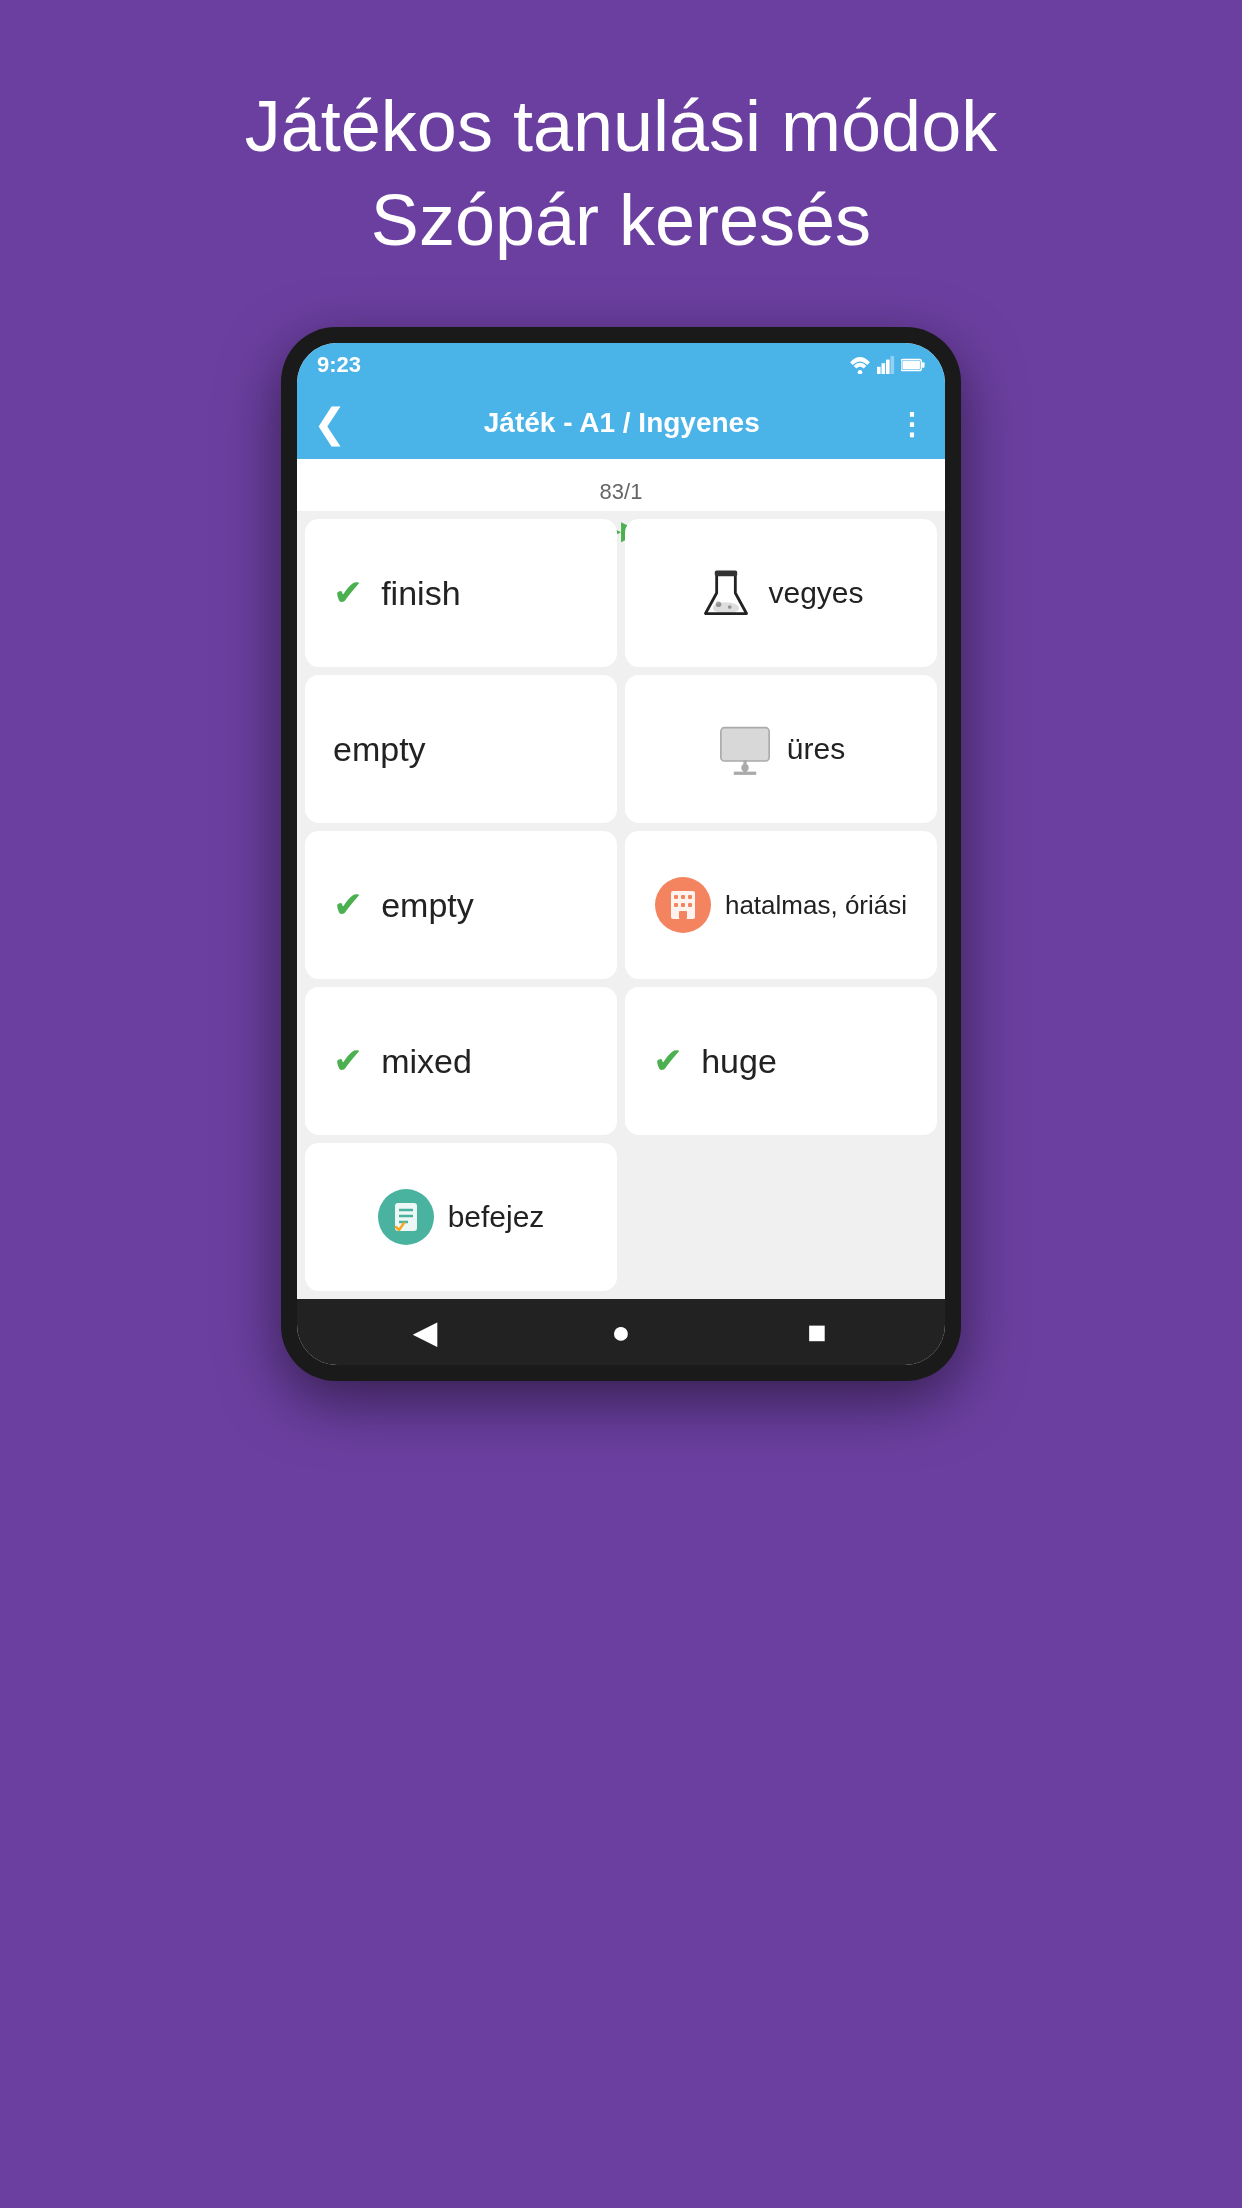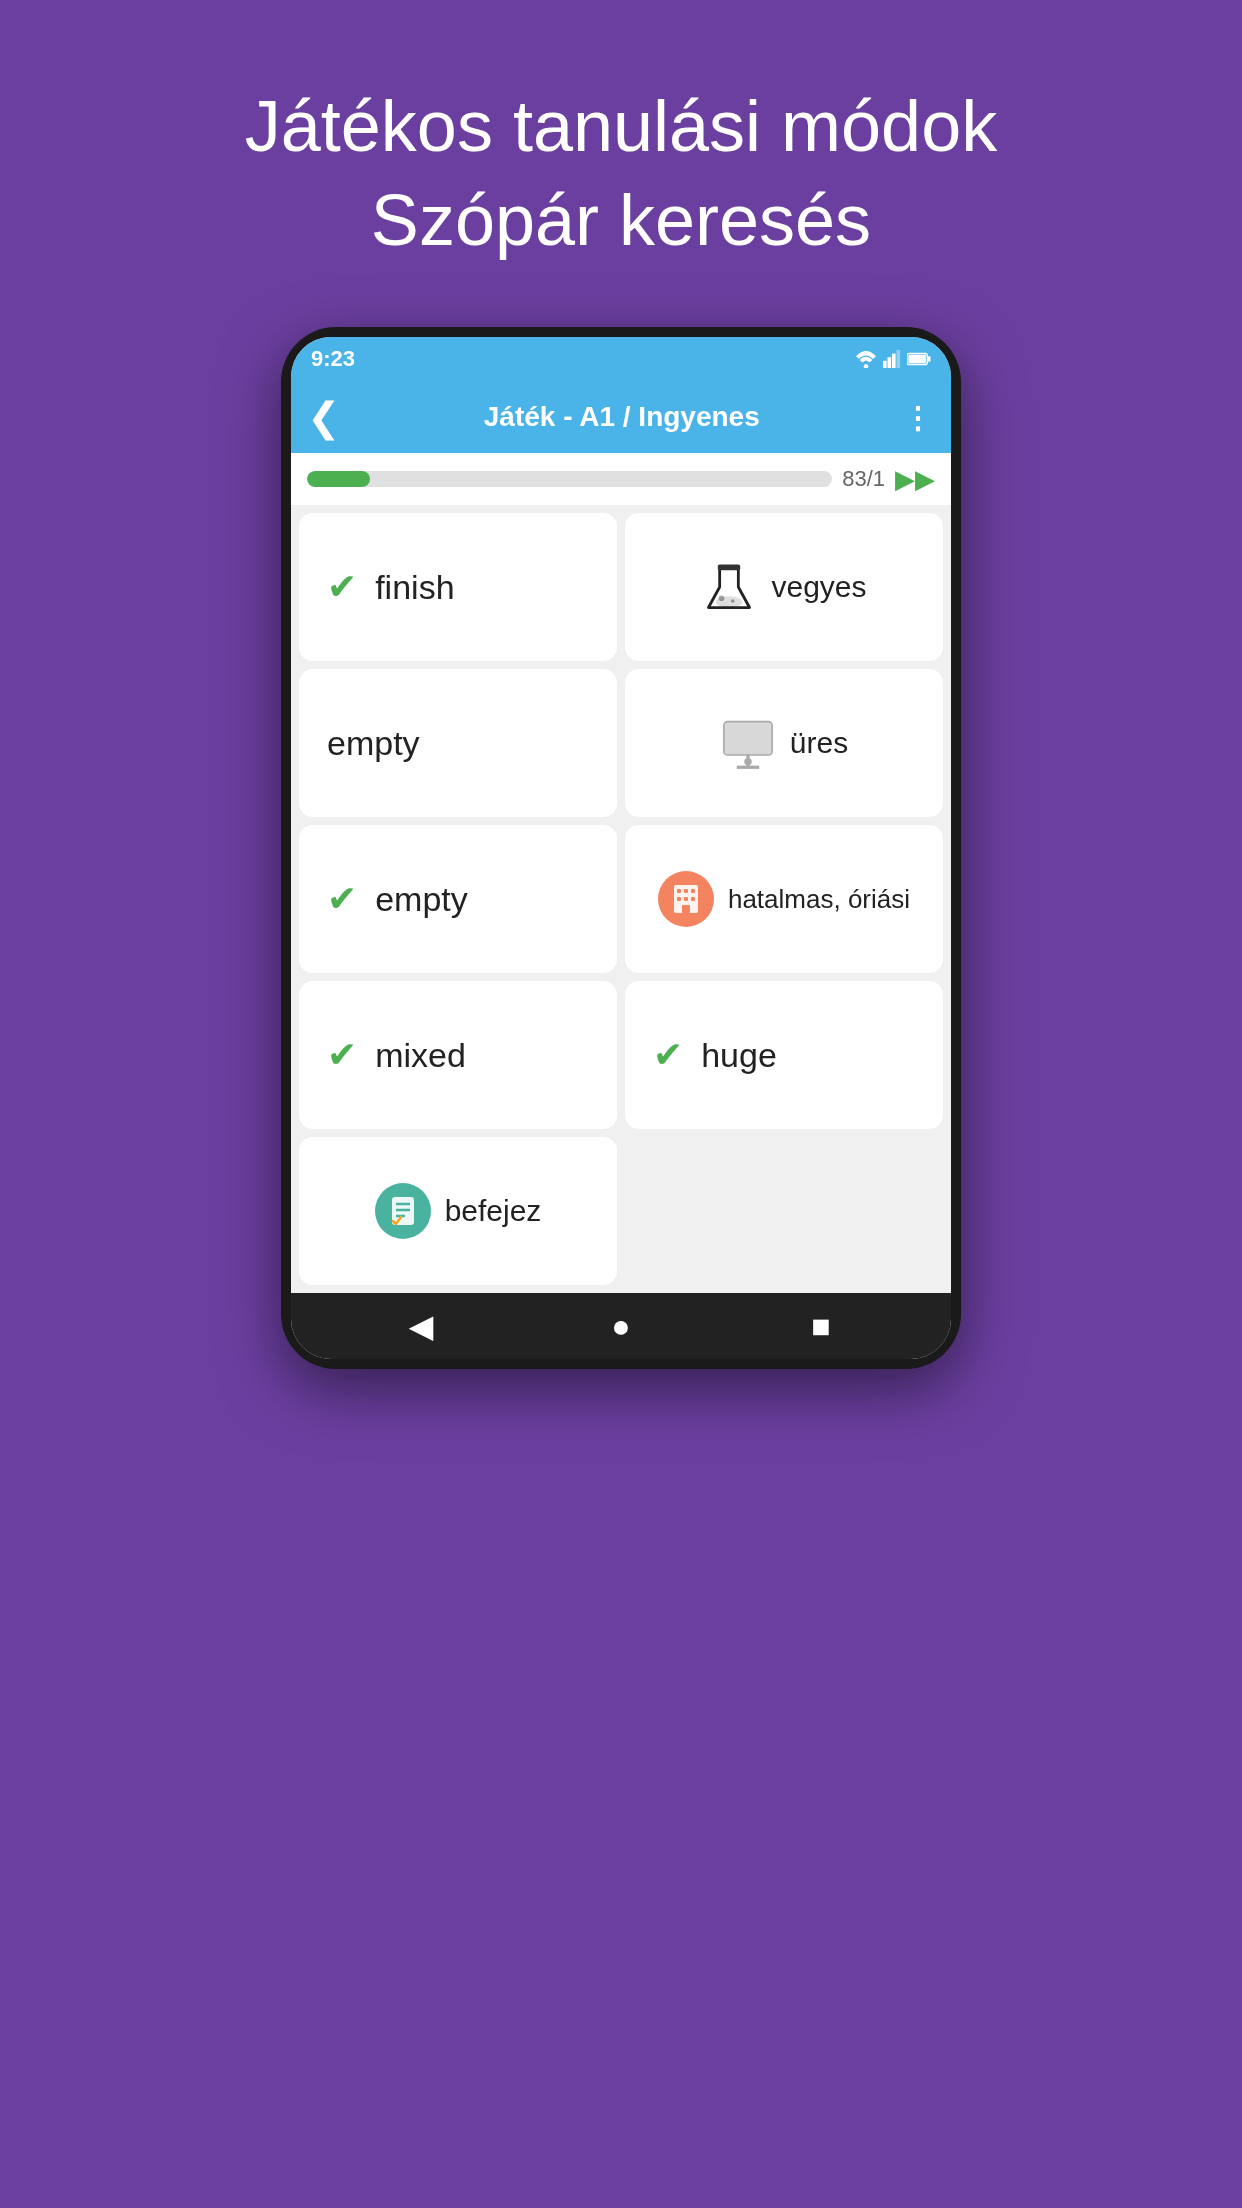--- a/index.html
+++ b/index.html
@@ -24,21 +24,21 @@
 
     .page-title h1 {
       font-size: 72px;
       font-weight: 400;
     }
 
     .phone-wrapper {
       width: 680px;
       background: #1a1a1a;
       border-radius: 55px;
-      padding: 10px;
+      padding: 16px;
       box-shadow: 0 20px 60px rgba(0,0,0,0.5);
       flex-shrink: 0;
     }
 
     .phone-screen {
       background: #f0f0f0;
       border-radius: 40px;
       overflow: hidden;
     }
 
@@ -100,20 +100,21 @@
     }
 
     
     .progress-row {
       background: white;
       display: flex;
       align-items: center;
       padding: 10px 16px;
       gap: 10px;
       height: 52px;
+      flex-direction: column;
     }
 
     .progress-track {
       flex: 1;
       height: 16px;
       background: #e0e0e0;
       border-radius: 8px;
       overflow: hidden;
     }
 

